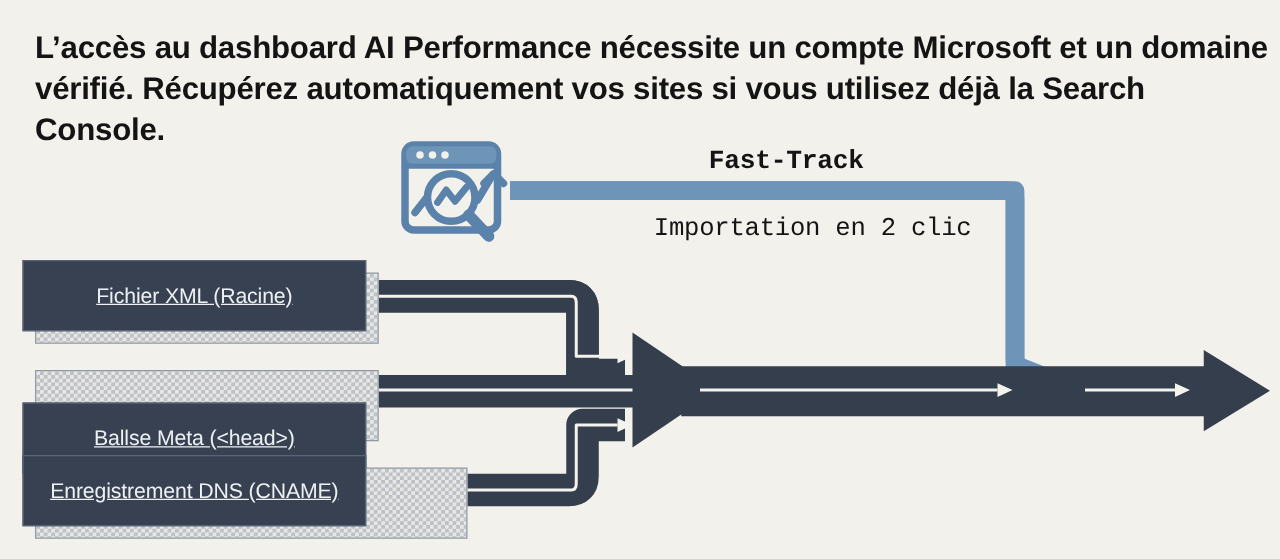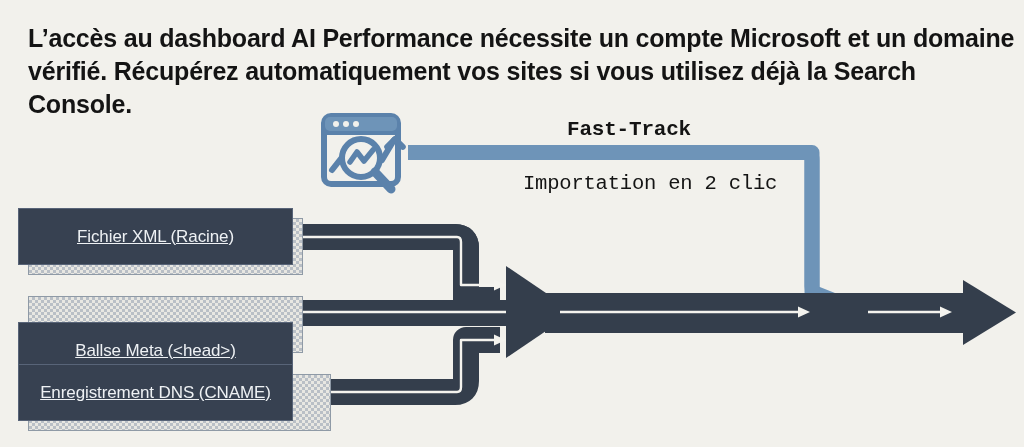--- a/index.html
+++ b/index.html
@@ -215,21 +215,21 @@
     </div>
   </div>
 
   <div class="src-box-wrap" style="left:18px; top:286px; width:275px; height:57px;">
     <div class="src-shadow"></div>
     <div class="src-box" style="left:0; top:0; width:275px; height:57px;margin-top:36px;">
       <span>Ballse Meta (&lt;head&gt;)</span>
     </div>
   </div>
 
-  <div class="src-box-wrap" style="left:18px; top:364px; width:303px; height:57px;">
+  <div class="src-box-wrap" style="left:18px; top:364px; width:303px; height:57px;padding-left:43px;">
     <div class="src-shadow"></div>
     <div class="src-box" style="left:0; top:0; width:275px; height:57px;">
       <span>Enregistrement DNS (CNAME)</span>
     </div>
   </div>
 
   <div class="dlabel" id="fast-track-label">Fast-Track</div>
 
   <div class="dlabel" id="import-label">Importation en 2 clic</div>
 

